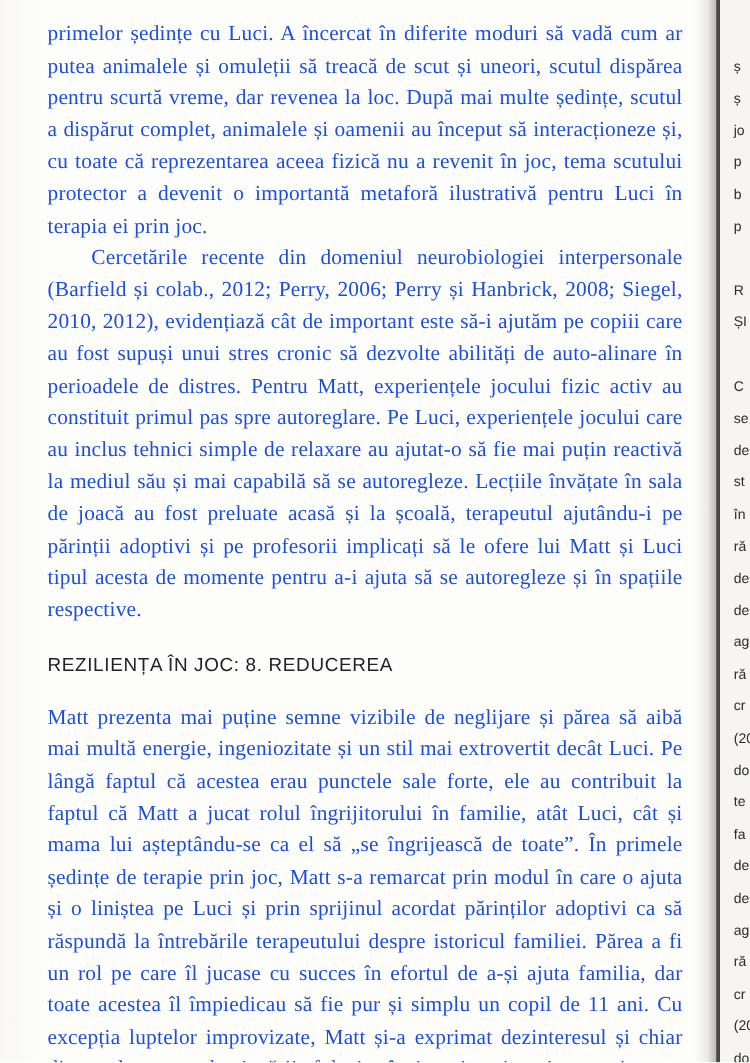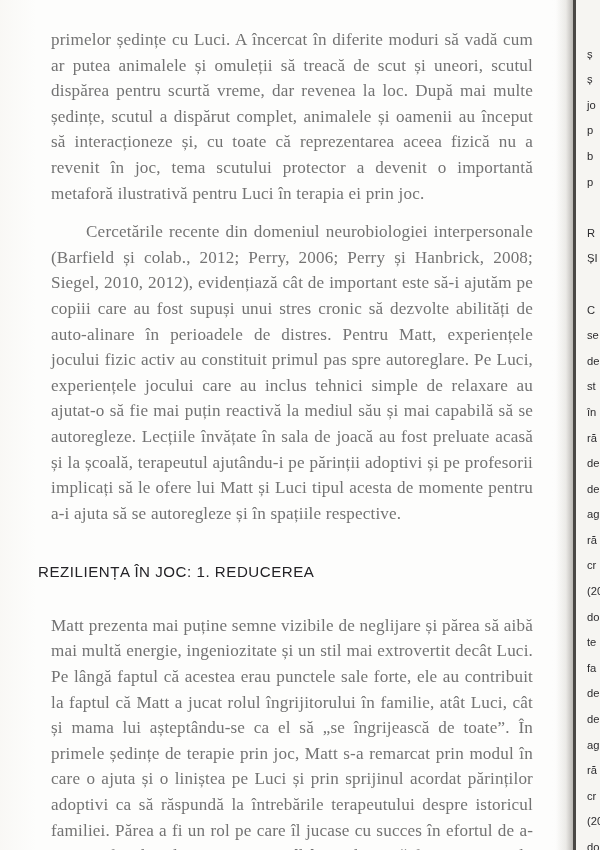--- a/index.html
+++ b/index.html
@@ -27,26 +27,26 @@
   }
 
   .text-col {
     position: absolute;
     left: 38px;
     top: 14px;
     width: 508px;
   }
 
   p.body {
-    margin: 13px;
+    margin: 0;
     font-size: 17.1px;
     line-height: 25.6px;
     text-align: justify;
     text-justify: inter-word;
-    color: #737373;
+    color: #1d4ed8;
     letter-spacing: 0.01em;
     word-spacing: 0.005em;
     -webkit-font-smoothing: antialiased;
   }
   p.body.indent {
     text-indent: 2.05em;
   }
   p.body.cont {
     text-indent: 0;
   }
@@ -118,21 +118,21 @@
 
   <div class="text-col">
 
     <p class="body cont">primelor ședințe cu Luci. A încercat în diferite moduri să vadă cum ar putea animalele și omuleții să treacă de scut și uneori, scutul dispărea pentru scurtă vreme, dar revenea la loc. După mai multe ședințe, scutul a dispărut complet, animalele și oamenii au început să interacționeze și, cu toate că reprezentarea aceea fizică nu a revenit în joc, tema scutului protector a devenit o importantă metaforă ilustrativă pentru Luci în terapia ei prin joc.</p>
 
     <p class="body indent">Cercetările recente din domeniul neurobiologiei interpersonale (Barfield și colab., 2012; Perry, 2006; Perry și Hanbrick, 2008; Siegel, 2010, 2012), evidențiază cât de important este să-i ajutăm pe copiii care au fost supuși unui stres cronic să dezvolte abilități de auto-alinare în perioadele de distres. Pentru Matt, experiențele jocului fizic activ au constituit primul pas spre autoreglare. Pe Luci, experiențele jocului care au inclus tehnici simple de relaxare au ajutat-o să fie mai puțin reactivă la mediul său și mai capabilă să se autoregleze. Lecțiile învățate în sala de joacă au fost preluate acasă și la școală, terapeutul ajutându-i pe părinții adoptivi și pe profesorii implicați să le ofere lui Matt și Luci tipul acesta de momente pentru a-i ajuta să se autoregleze și în spațiile respective.</p>
 
     <div class="spacer-before-heading"></div>
 
     <h2 class="section-heading">
-      <span class="hl">REZILIENȚA ÎN JOC: 1. REDUCEREA</span>
+      <span class="hl">REZILIENȚA ÎN JOC: 8. REDUCEREA</span>
     </h2>
 
     <div class="spacer-after-heading"></div>
 
     <p class="body cont">Matt prezenta mai puține semne vizibile de neglijare și părea să aibă mai multă energie, ingeniozitate și un stil mai extrovertit decât Luci. Pe lângă faptul că acestea erau punctele sale forte, ele au contribuit la faptul că Matt a jucat rolul îngrijitorului în familie, atât Luci, cât și mama lui așteptându-se ca el să „se îngrijească de toate”. În primele ședințe de terapie prin joc, Matt s-a remarcat prin modul în care o ajuta și o liniștea pe Luci și prin sprijinul acordat părinților adoptivi ca să răspundă la întrebările terapeutului despre istoricul familiei. Părea a fi un rol pe care îl jucase cu succes în efortul de a-și ajuta familia, dar toate acestea îl împiedicau să fie pur și simplu un copil de 11 ani. Cu excepția luptelor improvizate, Matt și-a exprimat dezinteresul și chiar disprețul pentru alte jucării, folosite în jocuri mai puțin agresive, pe care le considera „chestii pentru copii mici”. Dar prezența acestor materiale variate a constituit un semnal care, după câteva ședințe, i-a amintit lui Matt nu doar că avea 11 ani, ci și că poate pierduse ceva din bucuria jocului în timp ce avea grijă de ceilalți. El a început să folosească mai multe materiale pentru joacă, iar temele s-au extins, adăugând la lupte și unele interacțiuni pozitive. El l-a atras pe terapeut în jocuri</p>
 
   </div>
 
   <div class="gutter-shadow"></div>
   <div class="gutter-line"></div>

